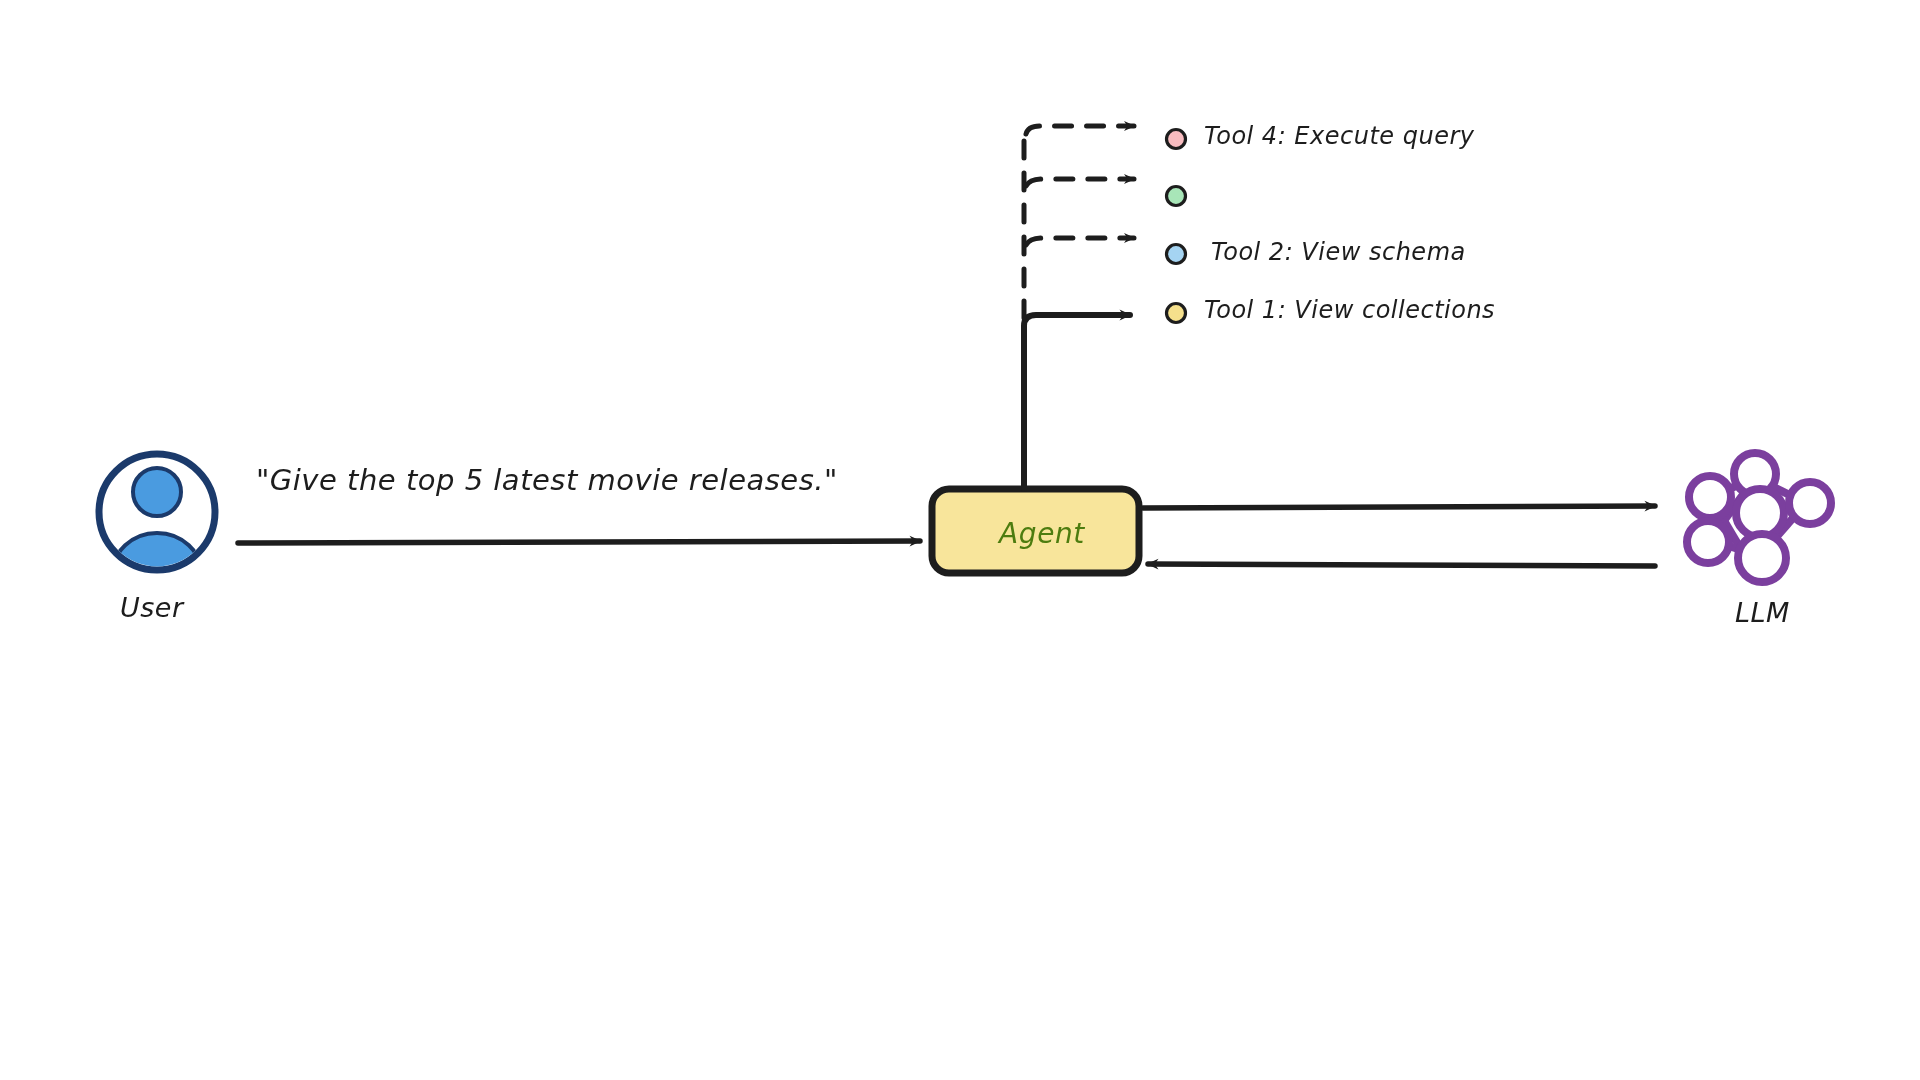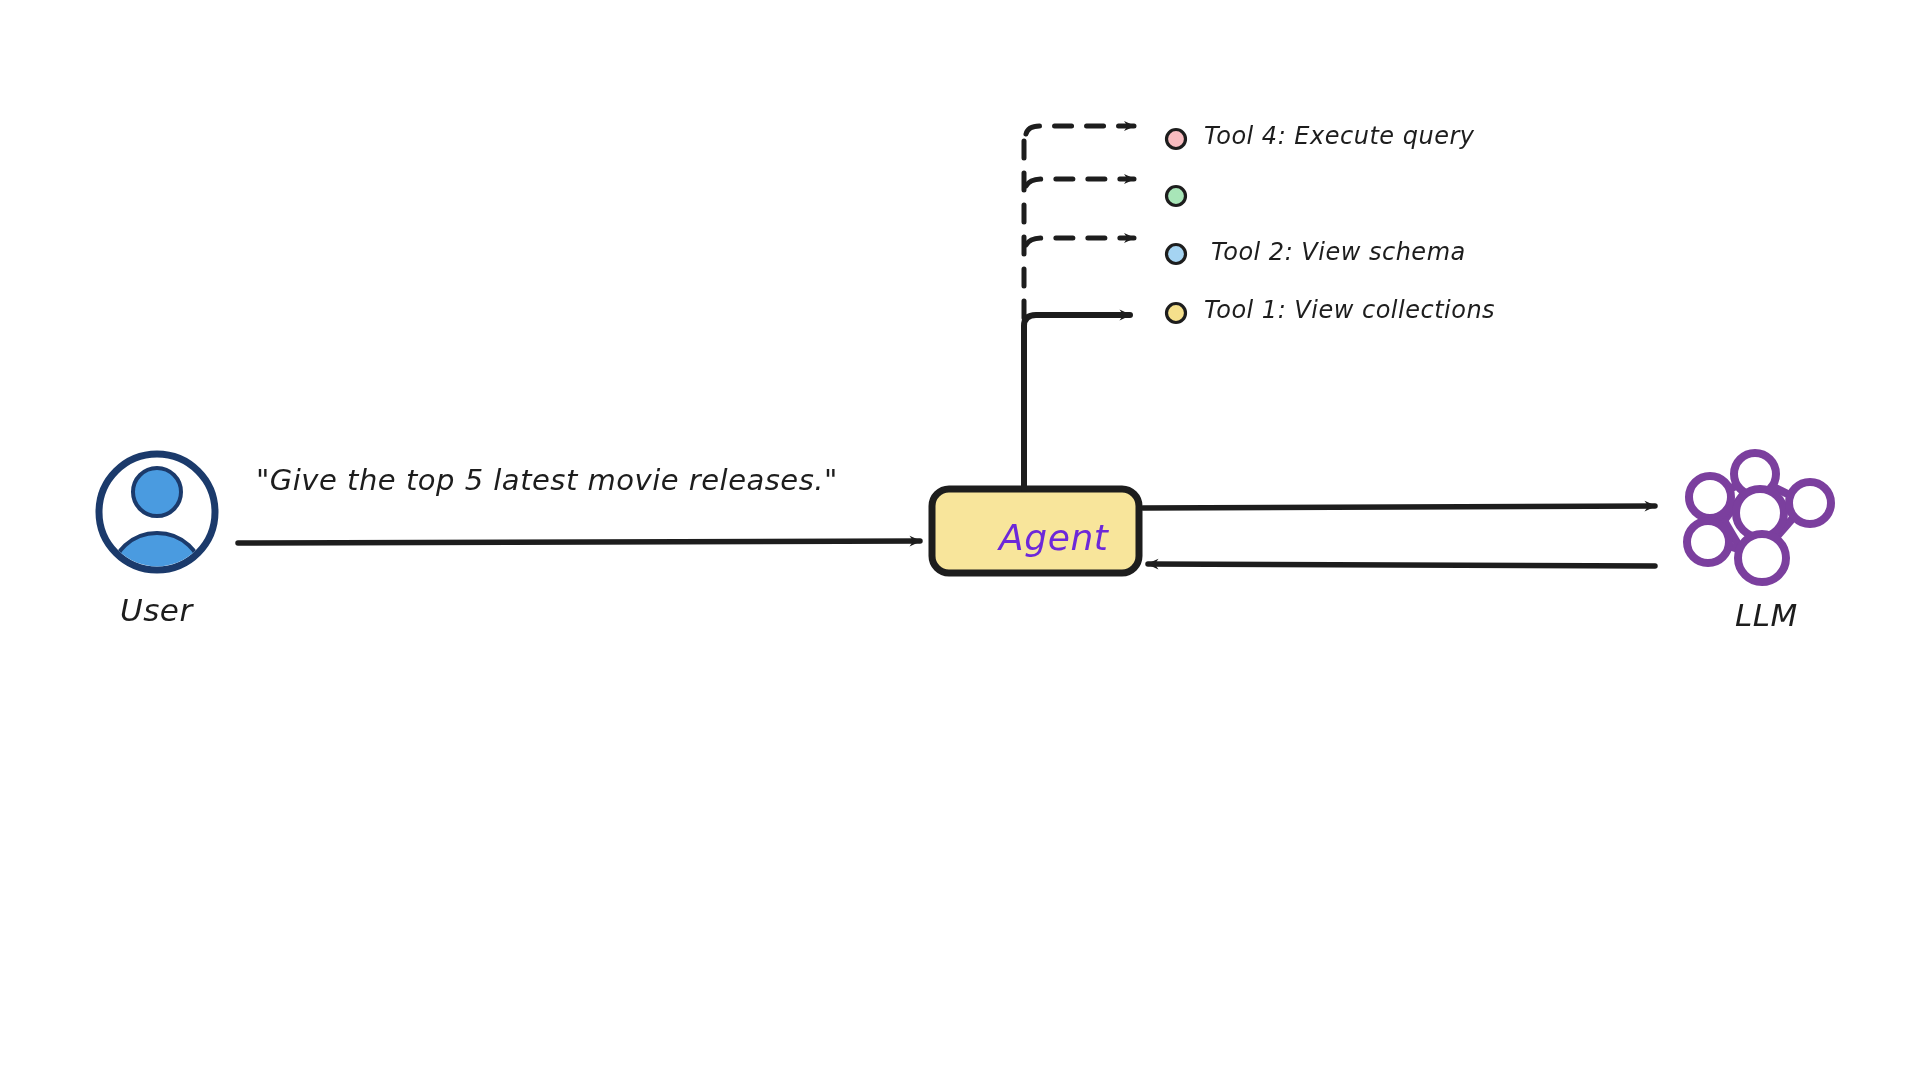--- a/index.html
+++ b/index.html
@@ -32,32 +32,32 @@
     color: #1d1d1d;
     white-space: nowrap;
     letter-spacing: 0.5px;
   }
   .tool-label {
     font-size: 24px;
     font-style: italic;
     font-weight: 400;
   }
   .node-caption {
-    font-size: 31px;
+    font-size: 27px;
     font-style: italic;
   }
   .user-quote {
     font-size: 29px;
     font-style: italic;
   }
   .agent-label {
     position: absolute;
-    font-size: 36px;
+    font-size: 28px;
     font-style: italic;
-    color: #6d28d9;
+    color: #4d7c0f;
     letter-spacing: 0.6px;
   }
 </style>
 </head>
 <body>
 
 <div id="canvas">
 
   <svg id="diagram-svg" viewBox="0 0 1920 1080">
     <defs>

